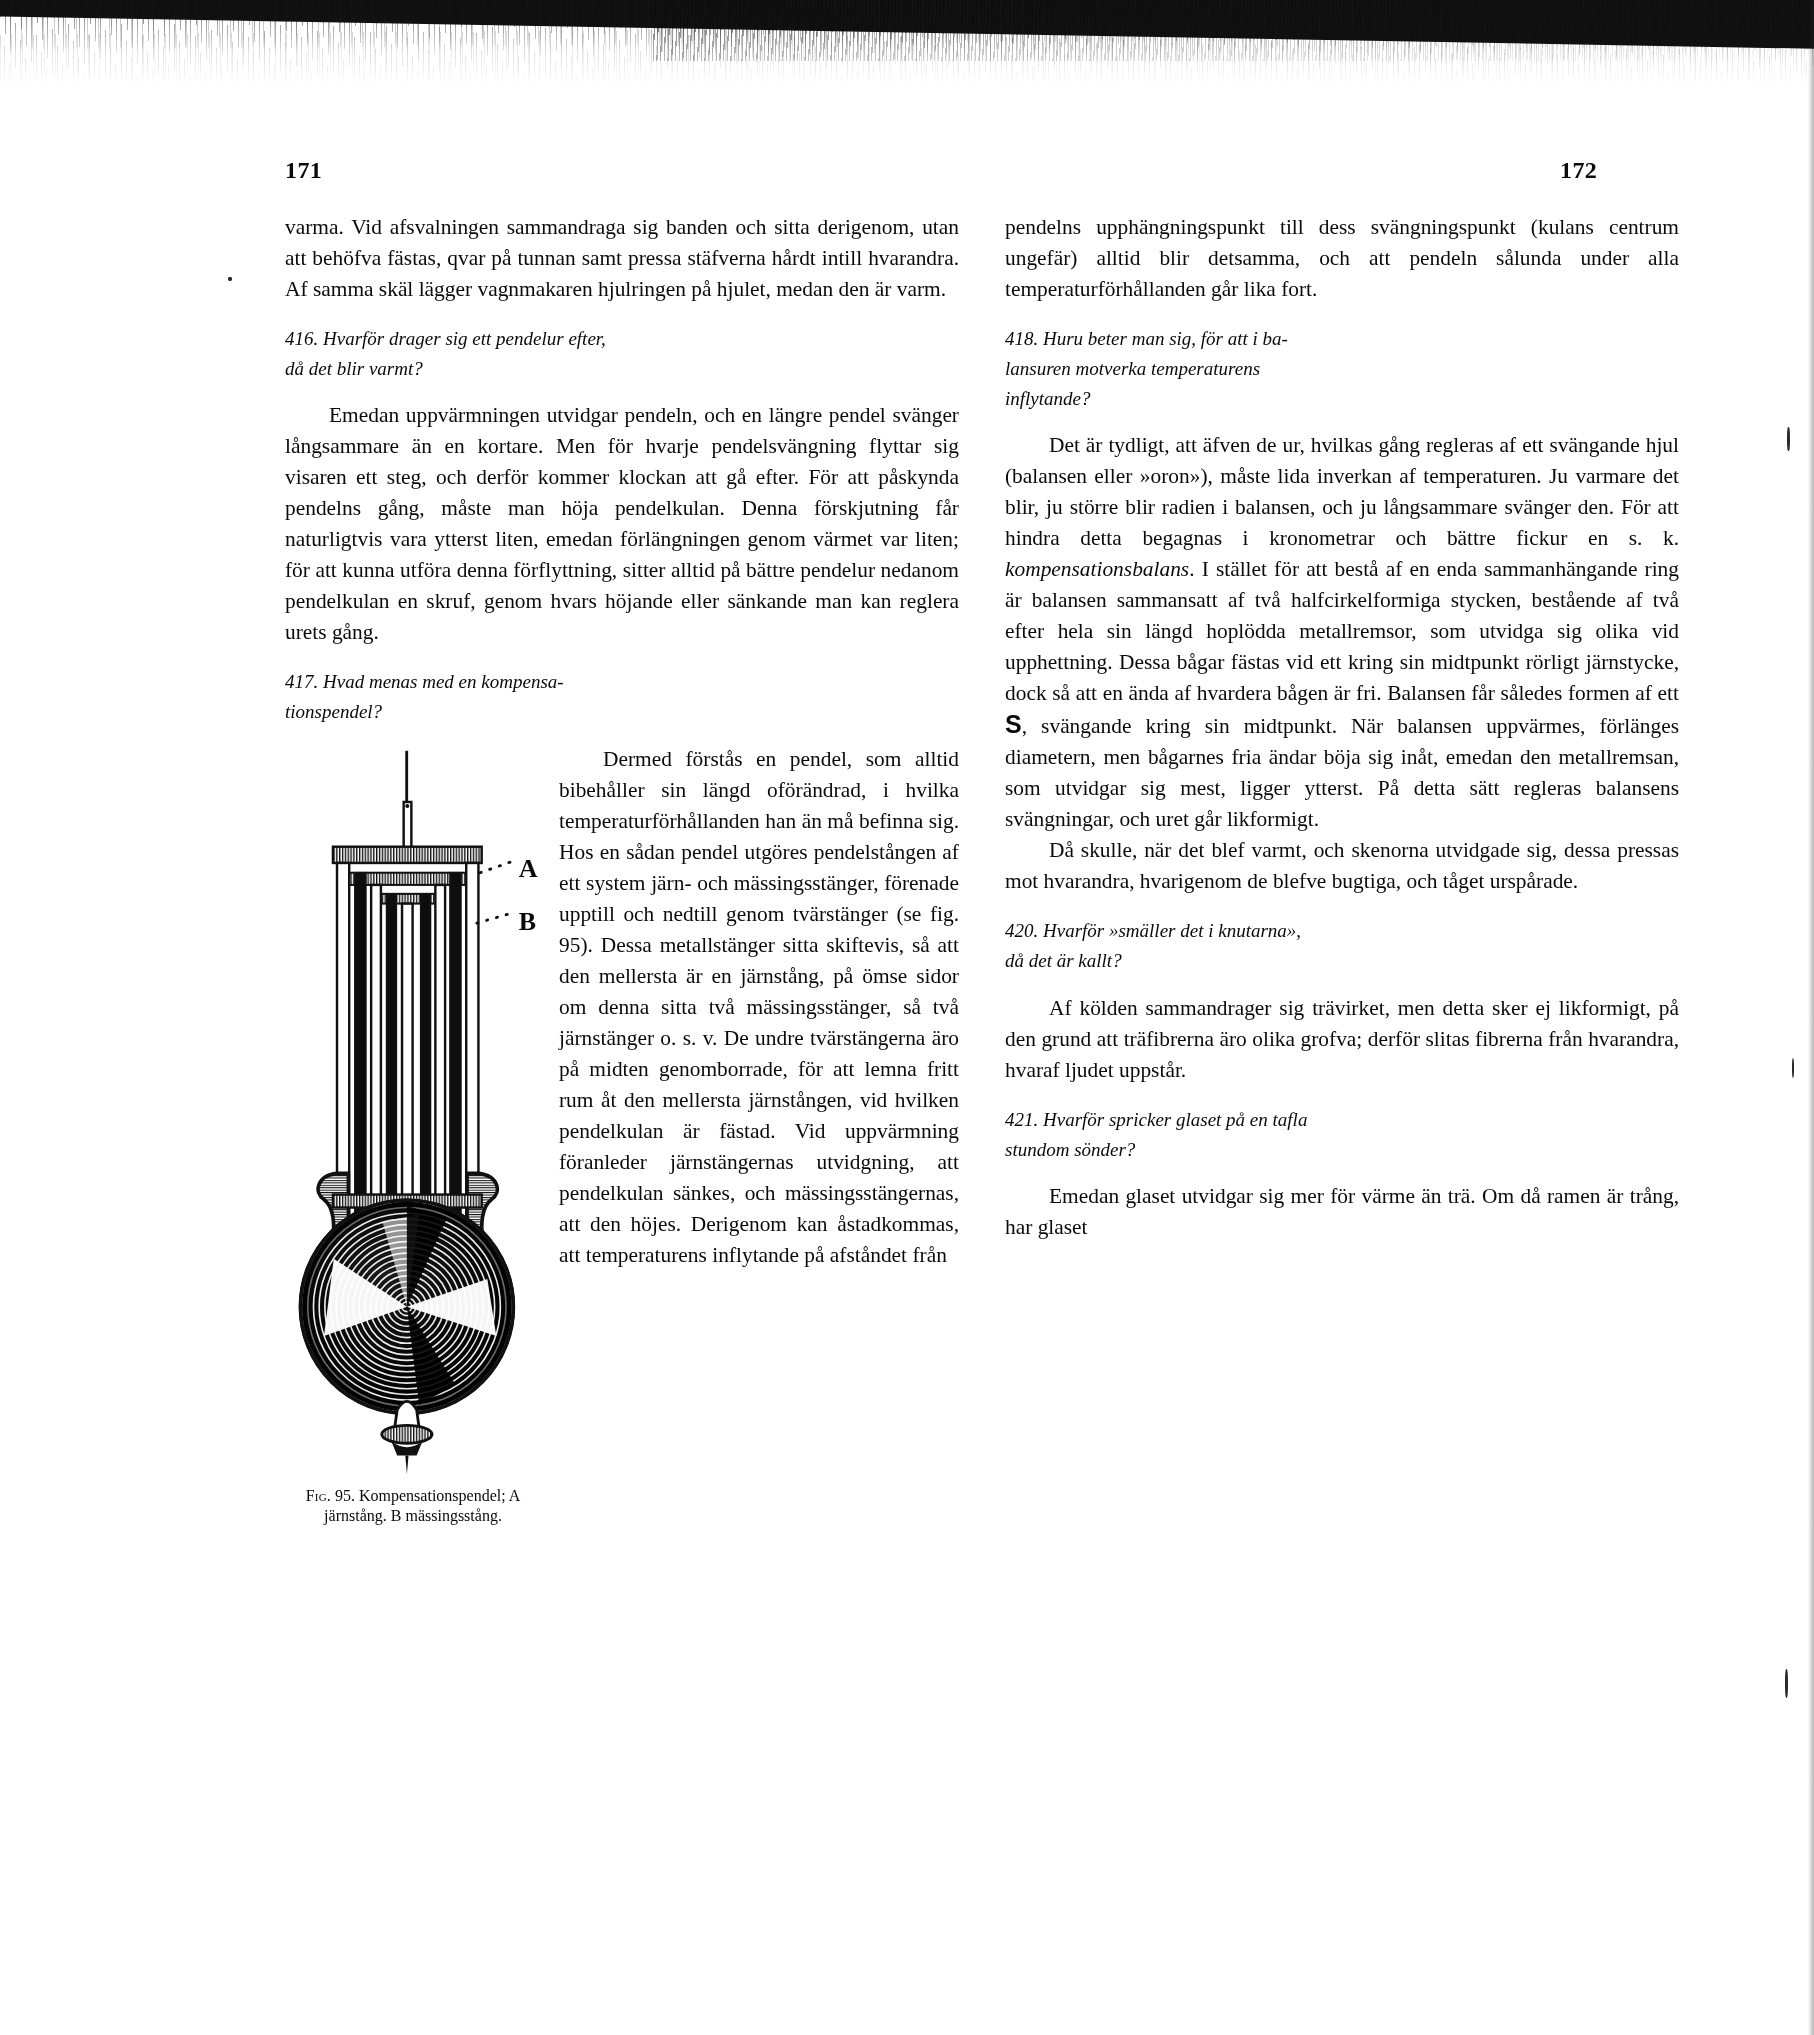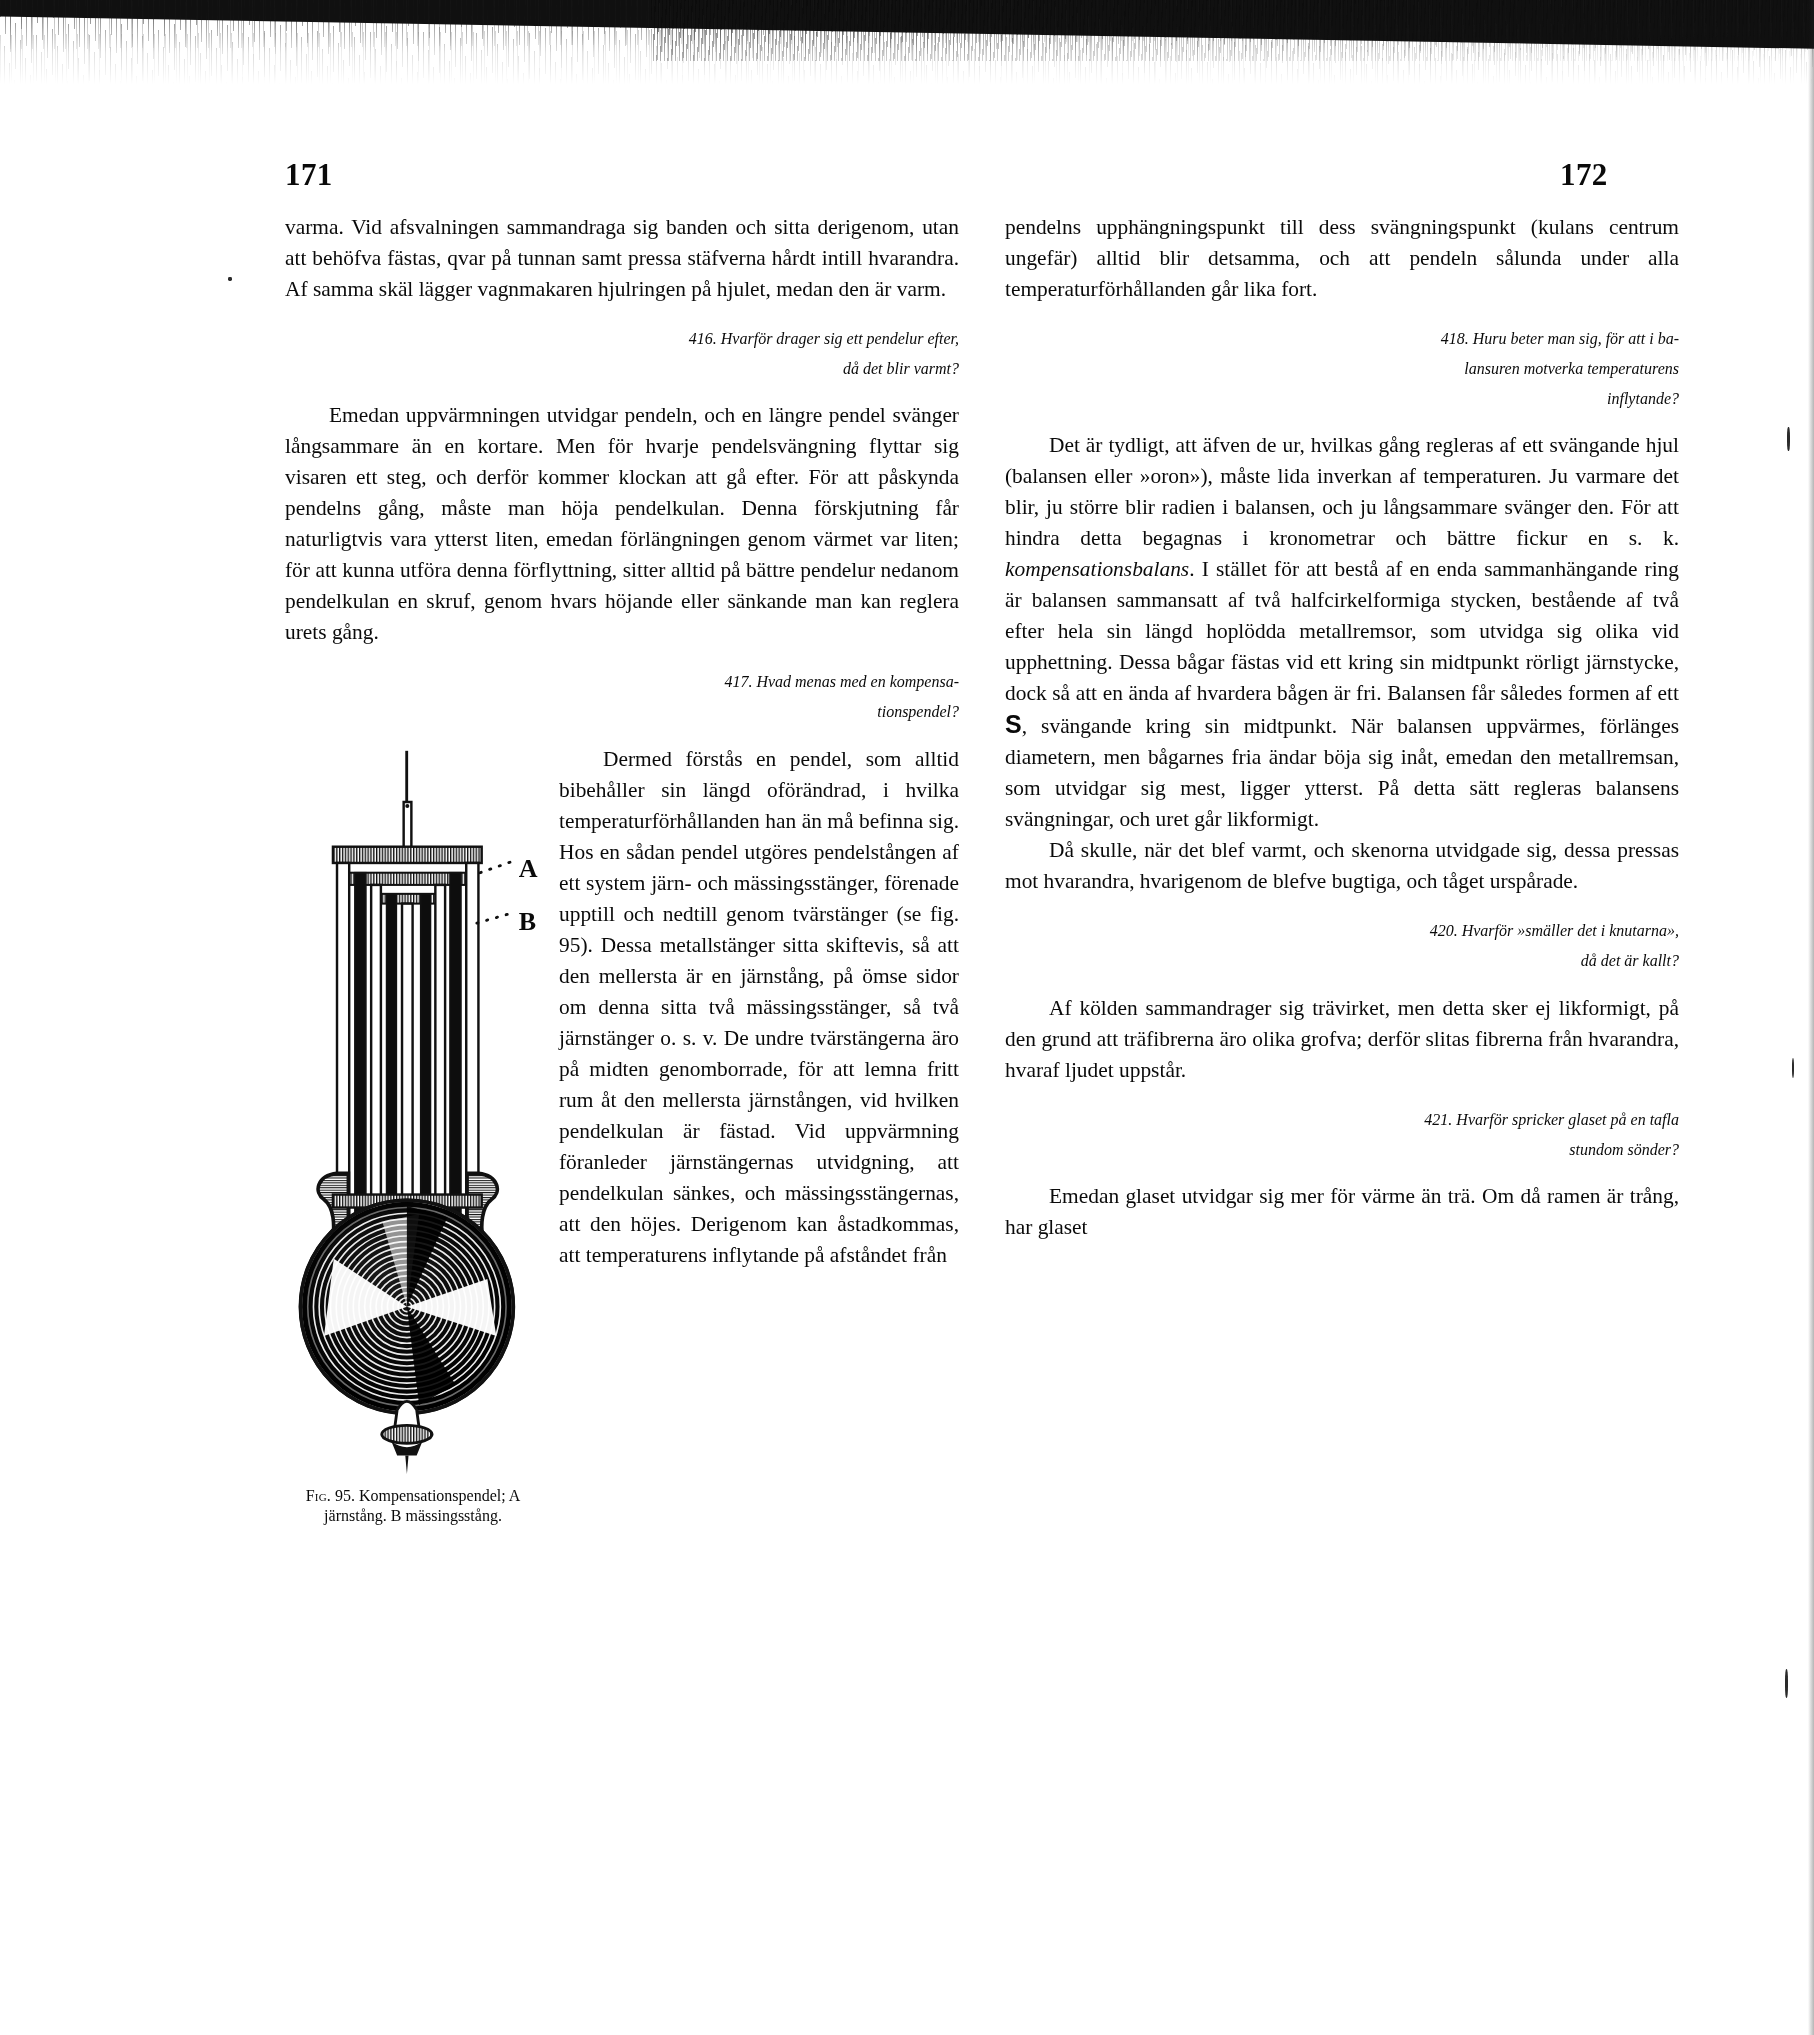--- a/index.html
+++ b/index.html
@@ -67,21 +67,21 @@
   }
   .scan-fleck {
     position: absolute;
     background: #2a2a2a;
     border-radius: 40%;
   }
 
   
   .folio {
     position: absolute;
-    font-size: 31px;
+    font-size: 24px;
     font-weight: 700;
     letter-spacing: 0.4px;
     font-family: "Liberation Serif", "DejaVu Serif", serif;
   }
   #folio-left  { left: 285px;  top: 157px; }
   #folio-right { left: 1560px; top: 157px; }
 
   
   .column {
     position: absolute;
@@ -98,25 +98,25 @@
   #col-right { left: 1005px; }
 
   p {
     margin: 0;
     text-indent: 0;
   }
   p.indent { text-indent: 44px; }
 
   h3.qhead {
     margin: 19px 0 16.3px 0;
-    font-size: 16px;
+    font-size: 19px;
     line-height: 30px;
     font-weight: 400;
     font-style: italic;
-    text-align: right;
+    text-align: left;
     font-family: "Liberation Serif", "DejaVu Serif", serif;
   }
 
   em.term { font-style: italic; }
 
   .bigS {
     font-size: 25px;
     font-weight: 700;
     font-family: "Liberation Sans", "DejaVu Sans", sans-serif;
     letter-spacing: 0;

